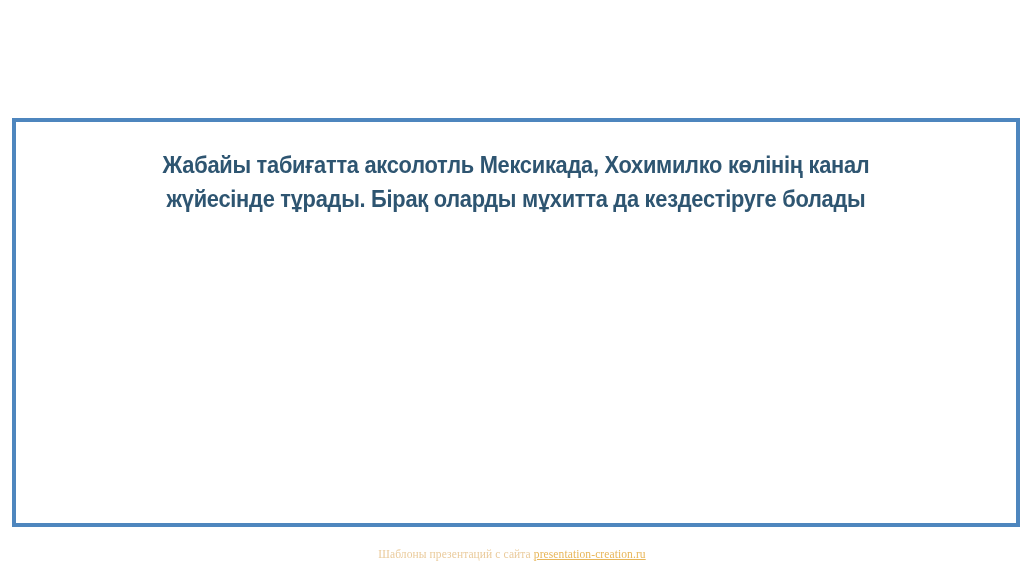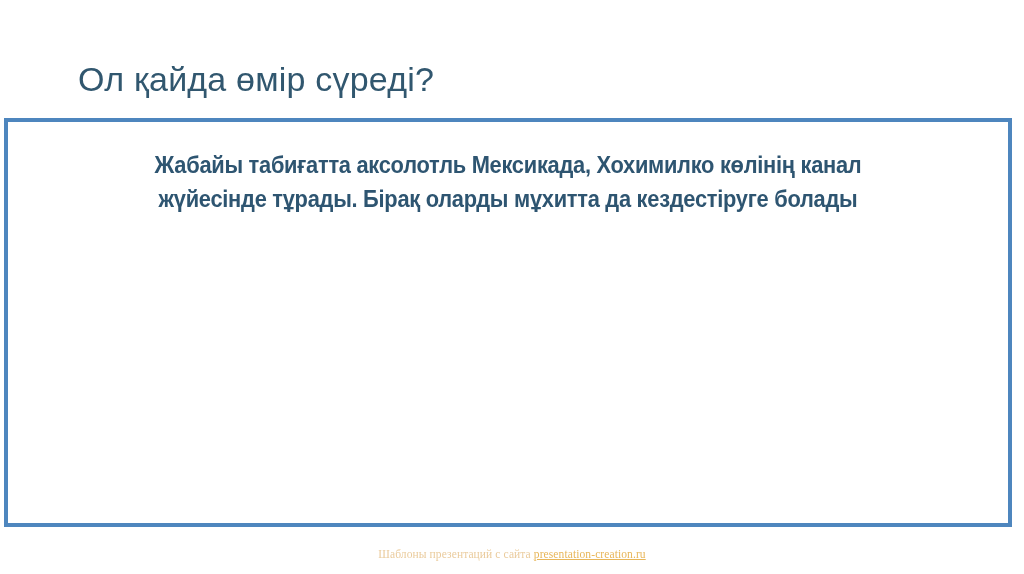--- a/index.html
+++ b/index.html
@@ -31,21 +31,21 @@
     font-weight: 400;
     line-height: 44px;
     color: #31576F;
     letter-spacing: 0.2px;
     white-space: nowrap;
   }
 
   
   .content-frame {
     position: absolute;
-    left: 4px;
+    left: 12px;
     top: 118px;
     width: 1008px;
     height: 409px;
     box-sizing: border-box;
     border: 4.5px solid #4E86BE;
     background: #ffffff;
   }
 
   .body-text {
     position: absolute;
@@ -89,21 +89,20 @@
     color: #E8B659;
     text-decoration: underline;
     cursor: pointer;
   }
 </style>
 </head>
 <body>
 
 <div class="slide">
 
-  <div class="slide-title">Ол қайда өмір сүреді?</div>
 
   <div class="content-frame">
     <div class="body-text">
       <span class="body-line">Жабайы табиғатта аксолотль Мексикада, Хохимилко көлінің канал</span>
       <span class="body-line">жүйесінде тұрады. Бірақ оларды мұхитта да кездестіруге болады</span>
     </div>
   </div>
 
   <div class="footer">
     <span>Шаблоны презентаций с сайта </span><span class="footer-link">presentation-creation.ru</span>

